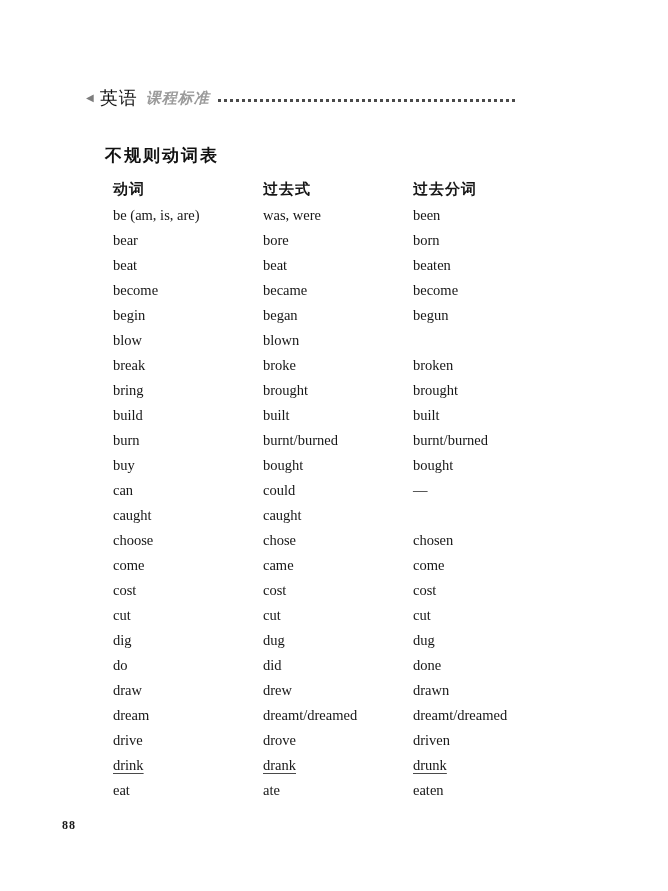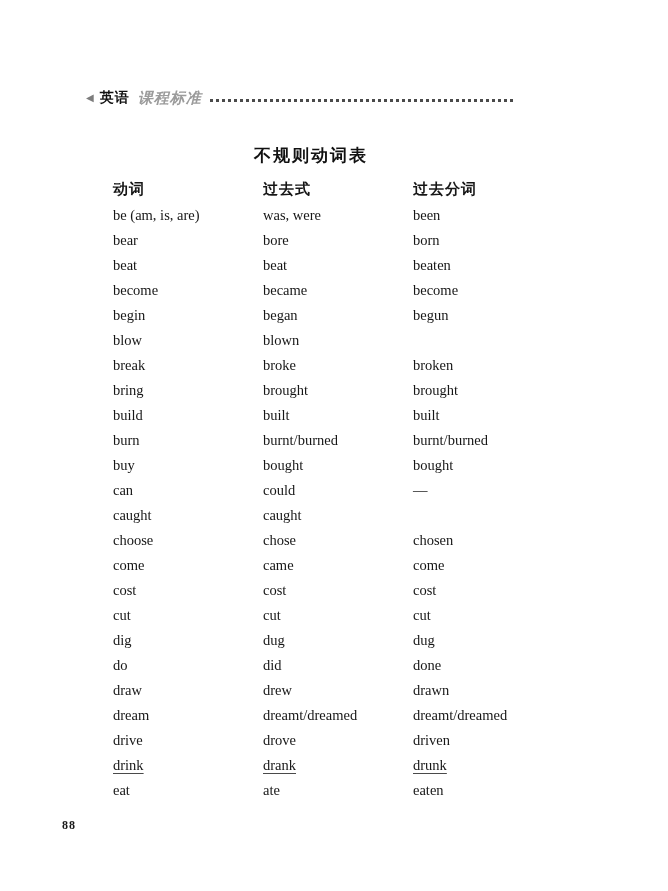--- a/index.html
+++ b/index.html
@@ -21,22 +21,22 @@
     display: flex; align-items: center;
   }
   .tri {
     color: #7d7d7d;
     font-size: 10px;
     margin-right: 6px;
     font-family: "DejaVu Sans", sans-serif;
     line-height: 1;
   }
   .subject {
-    font-weight: bold;
-    font-size: 14px;
+    font-weight: normal;
+    font-size: 18px;
     font-family: "DejaVu Sans", sans-serif;
     letter-spacing: 1px;
     color: #111;
   }
   .series {
     font-style: italic;
     font-weight: bold;
     color: #9b9b9b;
     font-size: 15px;
     margin-left: 8px;
@@ -50,21 +50,20 @@
     margin-top: 5px;
     background: repeating-linear-gradient(to right, #4a4a4a 0 3px, transparent 3px 6px);
   }
 
   
   .title {
     position: absolute;
     left: 105px; top: 144px;
     width: 412px;
     margin: 0;
-    text-align: center;
     font-size: 17px;
     font-weight: bold;
     font-family: "DejaVu Sans", sans-serif;
     letter-spacing: 2px;
     color: #111;
   }
 
   
   .vtable {
     position: absolute;

